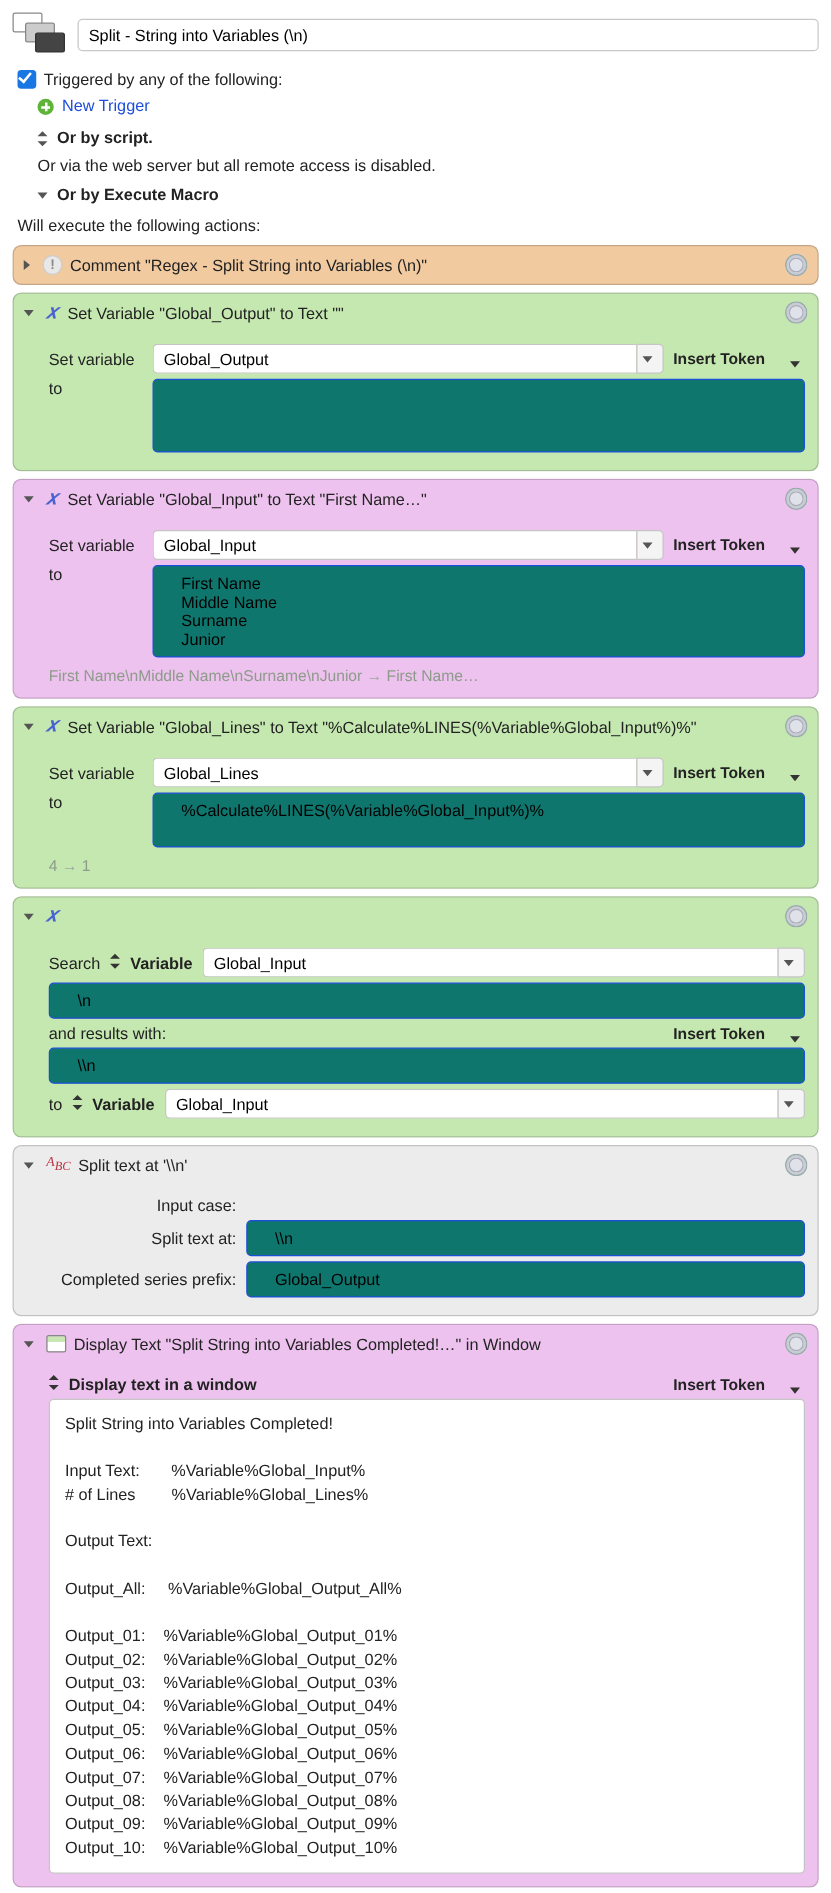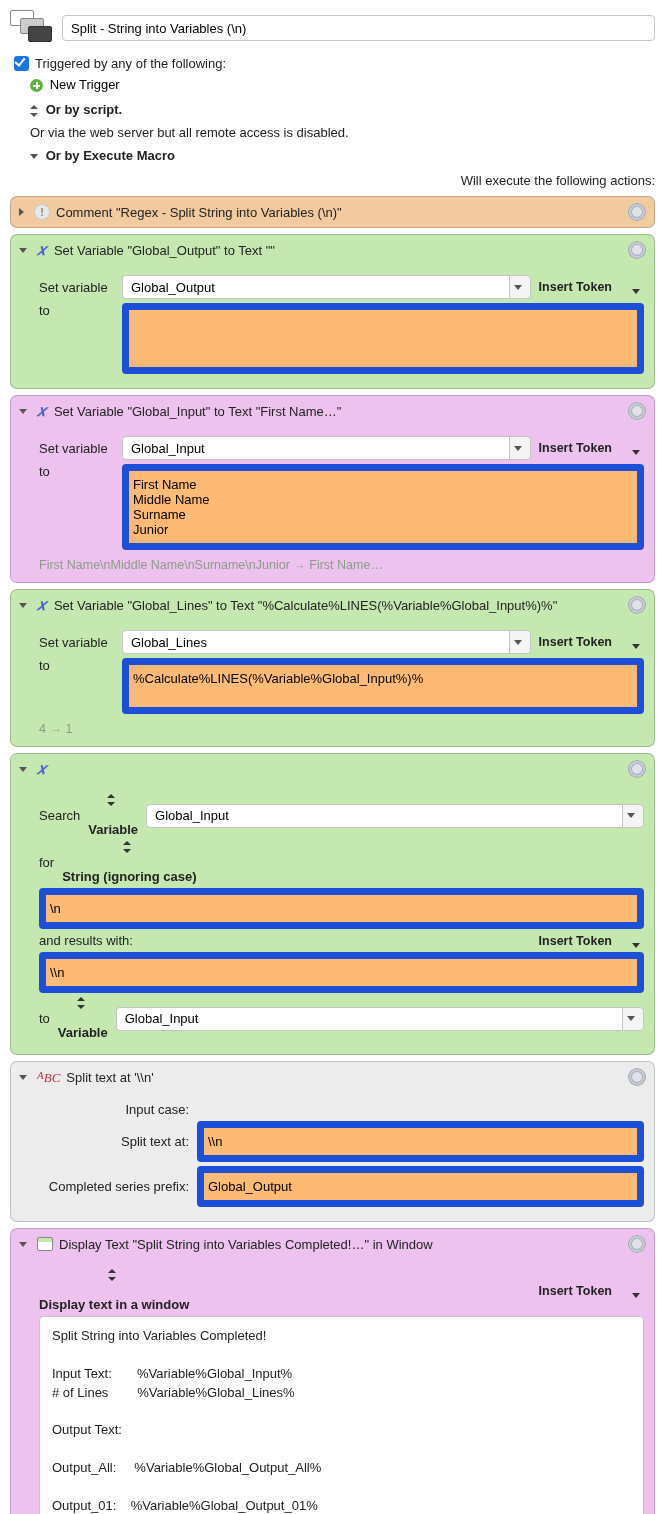--- a/index.html
+++ b/index.html
@@ -17,30 +17,30 @@
     width:44px; height:36px; position:relative; flex:none;
   }
   .macro-icon .win{position:absolute;border:1px solid #888;border-radius:2px;}
   .macro-icon .w1{width:24px;height:16px;left:0;top:0;background:#fff;}
   .macro-icon .w2{width:24px;height:16px;left:10px;top:8px;background:#ccc;}
   .macro-icon .w3{width:24px;height:16px;left:18px;top:16px;background:#444;border-color:#333;}
   .title-input{
     flex:1; height:26px; border:1px solid #c8c8c8; border-radius:4px;
     padding:0 8px; font-size:13px; background:#fff;
   }
-  .section{margin:4px 0 2px 4px;text-align:right;}
+  .section{margin:4px 0 2px 4px;}
   .checkrow{display:flex;align-items:center;gap:6px;}
   .cb{width:15px;height:15px;border-radius:3px;background:#1977e3;position:relative;flex:none;}
   .cb::after{content:"";position:absolute;left:3px;top:0px;width:4px;height:8px;border:solid #fff;border-width:0 2px 2px 0;transform:rotate(40deg);}
   .indent{margin-left:20px;margin-top:6px;}
   .plus-icon{width:13px;height:13px;border-radius:50%;background:#5fb33b;position:relative;flex:none;display:inline-block;vertical-align:middle;margin-right:3px;}
   .plus-icon::before,.plus-icon::after{content:"";position:absolute;background:#fff;}
   .plus-icon::before{left:3px;top:5.5px;width:7px;height:2px;}
   .plus-icon::after{left:5.5px;top:3px;width:2px;height:7px;}
-  .muted-link{color:#000000;font-size:13px;text-align:center;}
+  .muted-link{color:#1d4ed8;font-size:13px;text-align:center;}
   .updown{display:inline-block;width:8px;position:relative;height:12px;vertical-align:middle;margin-right:4px;}
   .updown::before{content:"";position:absolute;left:0;top:0;border-left:4px solid transparent;border-right:4px solid transparent;border-bottom:4px solid #555;}
   .updown::after{content:"";position:absolute;left:0;bottom:0;border-left:4px solid transparent;border-right:4px solid transparent;border-top:4px solid #555;}
   .chev-down{display:inline-block;width:0;height:0;border-left:4px solid transparent;border-right:4px solid transparent;border-top:5px solid #555;vertical-align:middle;margin-right:4px;}
   .chev-right{display:inline-block;width:0;height:0;border-top:4px solid transparent;border-bottom:4px solid transparent;border-left:5px solid #555;vertical-align:middle;margin-right:4px;}
   .bold{font-weight:600;}
   .actions{margin-top:8px;}
   .action{
     border:1px solid rgba(0,0,0,.18); border-radius:7px; margin:6px 0;
     overflow:hidden;
@@ -61,30 +61,30 @@
   .action-body{padding:6px 10px 10px 28px;}
   .row{display:flex;align-items:center;gap:8px;margin:4px 0;}
   .row .lbl{min-width:75px;text-align:left;}
   .lbl-right{min-width:150px;text-align:right;}
   .combo{flex:1;display:flex;align-items:center;}
   .combo input{flex:1;height:24px;border:1px solid #c5c5c5;border-right:none;border-radius:4px 0 0 4px;padding:0 8px;background:#fff;font-size:13px;}
   .combo .dd{width:22px;height:24px;border:1px solid #c5c5c5;border-radius:0 4px 4px 0;background:#f4f4f4;display:flex;align-items:center;justify-content:center;}
   .tokenbtn{font-weight:600;font-size:12.5px;display:flex;align-items:flex-end;gap:20px;white-space:nowrap;}
   .tokenbtn .chev-down{border-top-color:#333;}
   textarea.field, input.field{
-    width:100%;border:7px solid #1d4ed8;border-radius:4px;padding:6px 4px;
-    font-size:13px;font-family:inherit;resize:none;background:#fdba74;
+    width:100%;border:1px solid #1d4ed8;border-radius:4px;padding:6px 22px;
+    font-size:13px;font-family:inherit;resize:none;background:#0f766e;
   }
   .hint{color:#8d9b8a;font-size:12.5px;padding:4px 0 0 0;}
   .hint-arrow{color:#9aa99e;}
   .comment{background:#f1caa0;}
   .green{background:#c5e8b1;}
   .pink{background:#eec2ef;}
   .gray{background:#ececec;}
-  .select-pill{font-weight:600;display:inline-flex;align-items:center;gap:16px;flex-direction:column;}
+  .select-pill{font-weight:600;display:inline-flex;gap:4px;}
   .select-pill .updown::before{border-bottom-color:#333;}
   .select-pill .updown::after{border-top-color:#333;}
   .mono-area{white-space:pre;font-family:inherit;line-height:1.45;background:#fff;border:1px solid #c5c5c5;border-radius:4px;padding:10px 12px;overflow:auto;}
 </style>
 </head>
 <body>
 
 <div class="header-row">
   <div class="macro-icon">
     <div class="win w1"></div>
@@ -238,27 +238,20 @@
             <span>Variable</span>
           </span>
         <div class="combo">
           <input value="Global_Input" style="">
           <div class="dd">
               <span class="chev-down"></span>
             </div>
         </div>
       </div>
       <div class="row">
-        <span>for</span>
-        <span class="select-pill">
-            <span class="updown"></span>
-            <span>String (ignoring case)</span>
-          </span>
-      </div>
-      <div class="row">
         <input class="field" value="\n" style="">
       </div>
       <div class="row">
         <span>and results with:</span>
         <span class="tokenbtn" style="margin-left:auto;">
             <span>Insert Token</span>
             <span class="chev-down"></span>
           </span>
       </div>
       <div class="row">
@@ -276,21 +269,21 @@
               <span class="chev-down"></span>
             </div>
         </div>
       </div>
     </div>
   </div>
 
   <div class="action gray">
     <div class="action-hd">
       <span class="chev-down"></span>
-      <span class="abcicon">A<sub style="font-size:13px;">BC</sub></span>
+      <span class="abcicon">A<sub style="font-size:10px;">BC</sub></span>
       <span>Split text at '\\n'</span>
       <span class="gear"></span>
     </div>
     <div class="action-body">
       <div class="row">
         <span class="lbl-right">Input case:</span>
       </div>
       <div class="row">
         <span class="lbl-right">Split text at:</span>
         <input class="field" value="\\n" style="">

